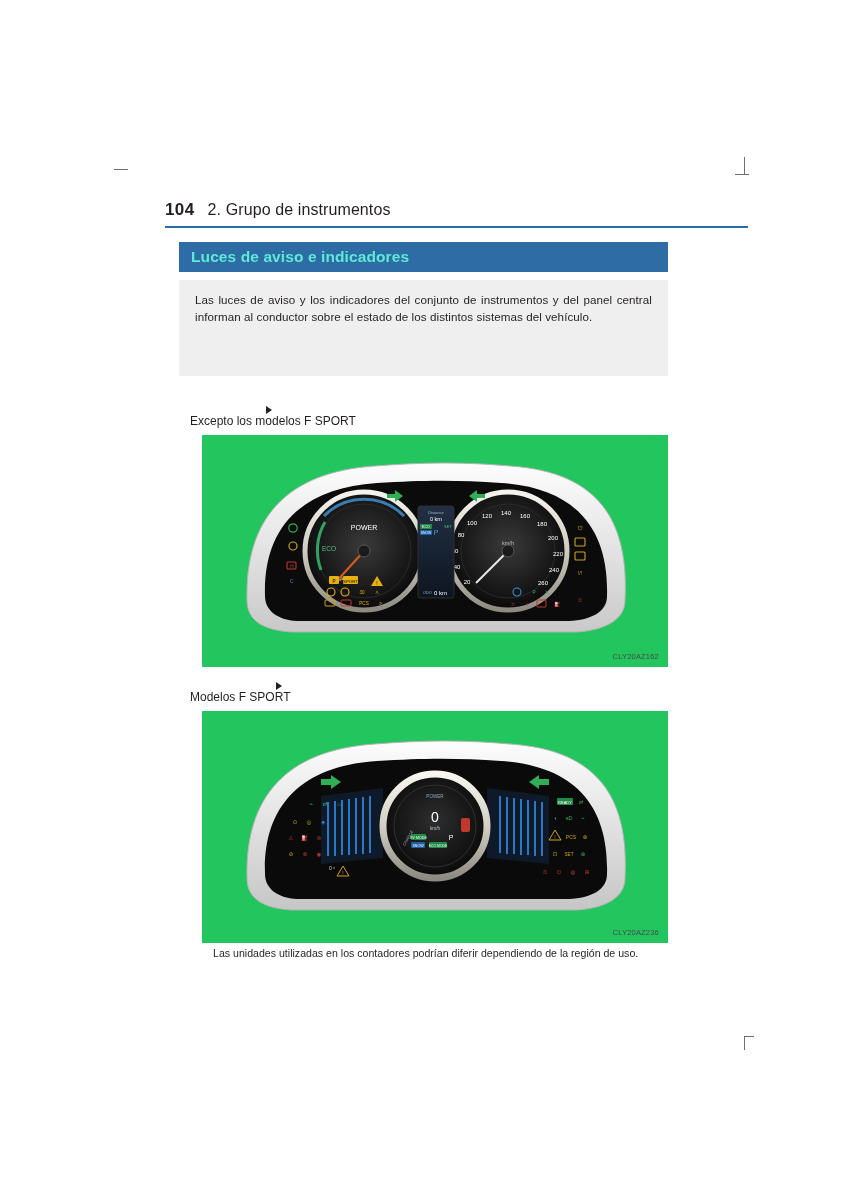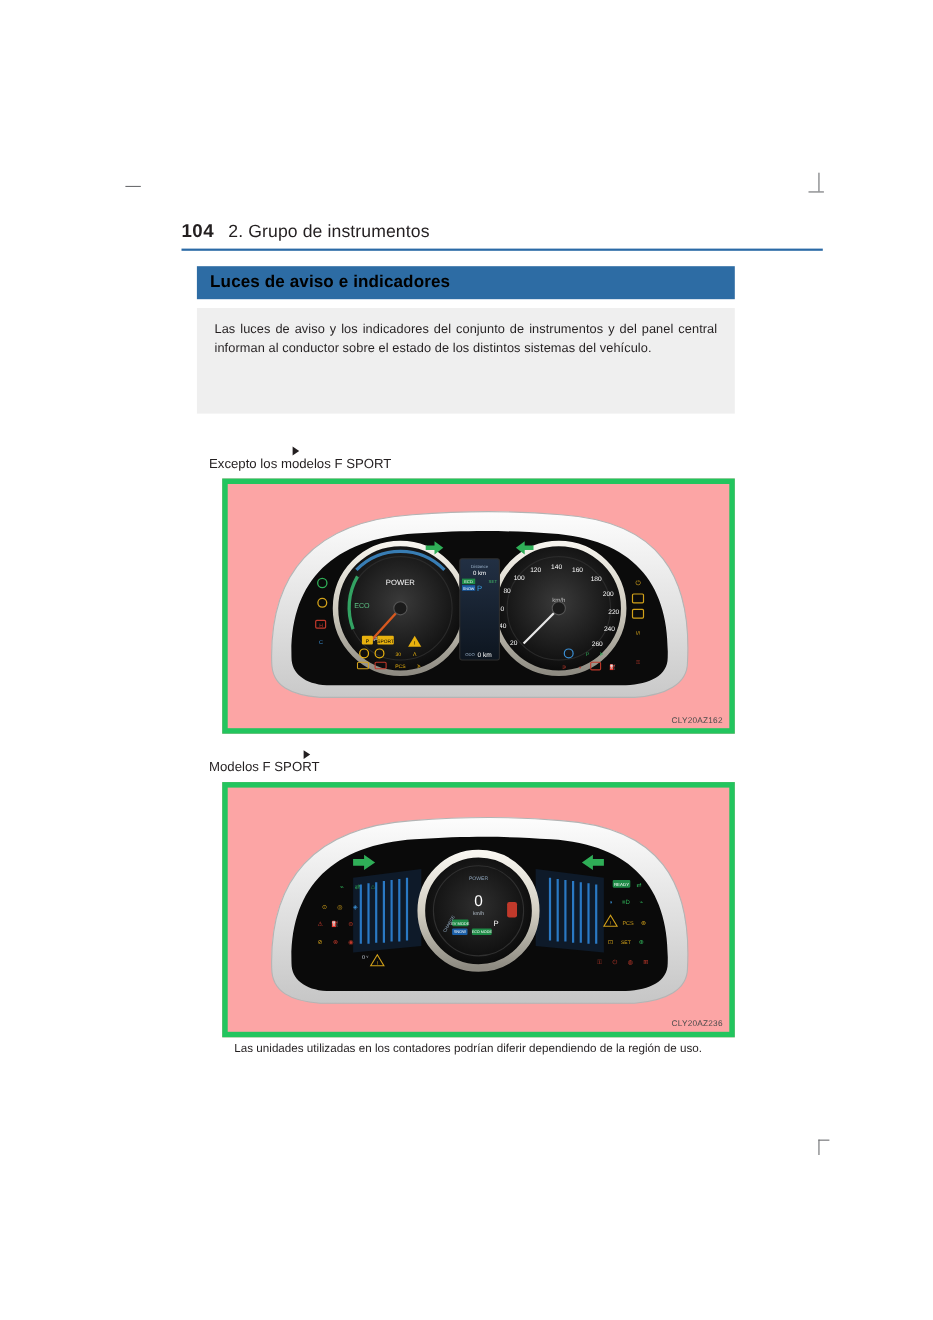--- a/index.html
+++ b/index.html
@@ -70,21 +70,21 @@
     position: absolute;
     left: 179px;
     top: 228px;
     width: 489px;
     height: 30px;
     background: #2d6ca4;
     display: flex;
     align-items: center;
   }
   .section-bar .title {
-    color: #000000;
+    color: #5eead4;
     font-size: 15.5px;
     font-weight: bold;
     margin-left: 12px;
     letter-spacing: 0.1px;
   }
 
   
   .intro {
     position: absolute;
     left: 179px;
@@ -119,22 +119,22 @@
     border-top: 4px solid transparent;
     border-bottom: 4px solid transparent;
     margin-right: 8px;
   }
   #bullet-1 { left: 190px; top: 392px; }
   #bullet-2 { left: 190px; top: 668px; align-items: flex-end; }
 
   
   .figure {
     position: absolute;
-    border: 5px solid #22c55e;
-    background: #fca5a5;
+    border: 3px solid #22c55e;
+    background: #22c55e;
     box-sizing: border-box;
     overflow: hidden;
     padding-left: 36px;
   }
   #figure-1 { left: 202px; top: 421px; width: 466px; height: 232px; }
   #figure-2 { left: 202px; top: 697px; width: 466px; height: 232px; }
   .fig-code {
     position: absolute;
     right: 6px;
     bottom: 3px;

